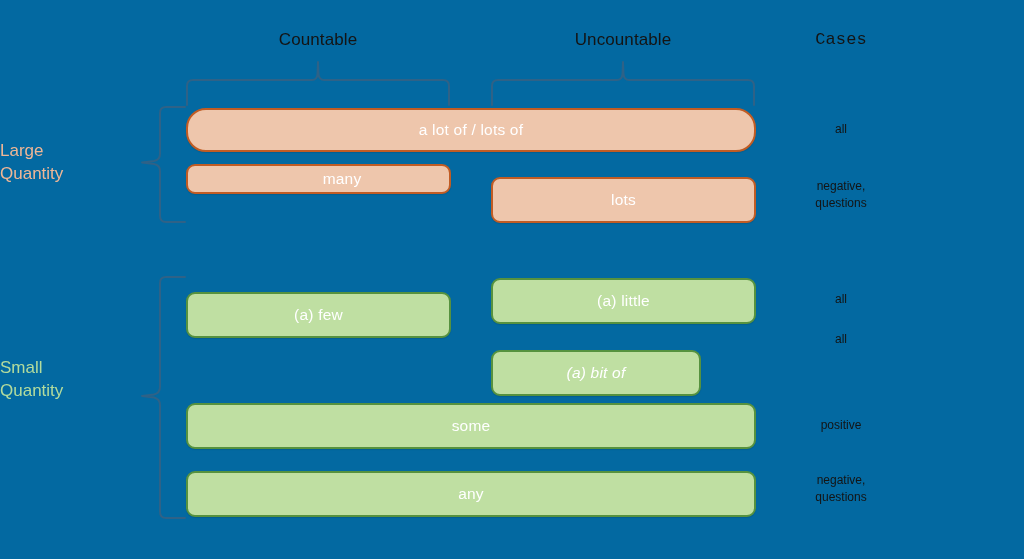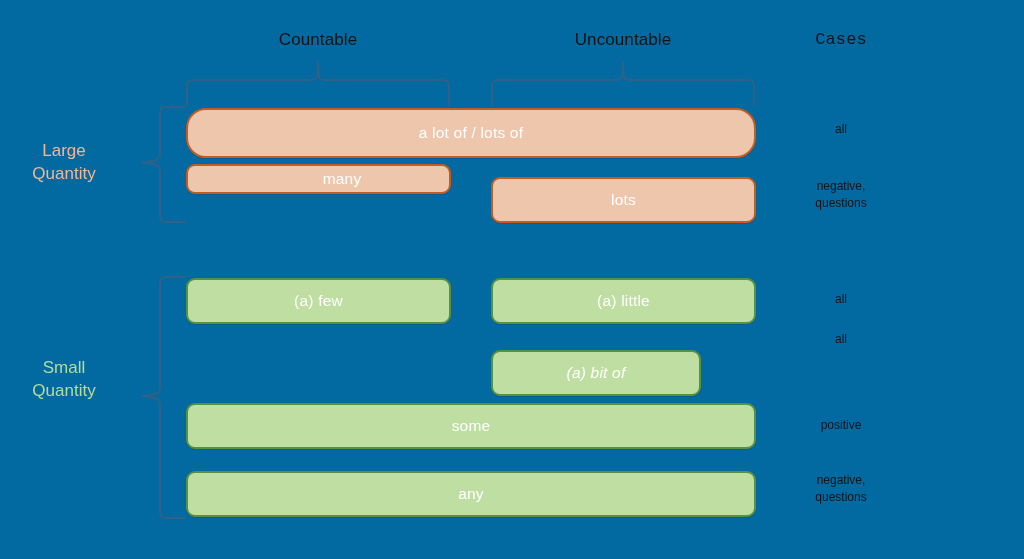--- a/index.html
+++ b/index.html
@@ -25,21 +25,21 @@
     color: #141414;
     text-align: center;
     white-space: nowrap;
     letter-spacing: 0.1px;
   }
 
   
   .group-label {
     position: absolute;
     font-size: 17px;
-    text-align: center;
+    text-align: left;
     line-height: 1.38;
     white-space: nowrap;
   }
   .group-label.large { color: #f0b796; }
   .group-label.small { color: #b3dc9d; }
 
   
   .pill {
     position: absolute;
     box-sizing: border-box;
@@ -112,31 +112,31 @@
   <div class="group-label large" style="left:0px; top:139px; width:128px;">
     <div>Large</div>
     <div>Quantity</div>
   </div>
 
   <div class="group-label small" style="left:0px; top:356px; width:128px;">
     <div>Small</div>
     <div>Quantity</div>
   </div>
 
-  <div class="pill orange" style="left:186px; top:108px; width:570px; height:50px;border-radius:20px;">a lot of / lots of</div>
+  <div class="pill orange" style="left:186px; top:108px; width:570px; height:44px;border-radius:20px;">a lot of / lots of</div>
   <div class="case-cell" style="left:741px; top:121px; width:200px;">all</div>
 
   <div class="pill orange" style="left:186px; top:164px; width:265px; height:30px;padding-left:47px;">many</div>
   <div class="pill orange" style="left:491px; top:177px; width:265px; height:46px;">lots</div>
   <div class="case-cell" style="left:741px; top:178px; width:200px;">
     <div>negative,</div>
     <div>questions</div>
   </div>
 
-  <div class="pill green" style="left:186px; top:278px; width:265px; height:46px;">(a) few</div>
+  <div class="pill green" style="left:186px; top:292px; width:265px; height:46px;">(a) few</div>
   <div class="pill green" style="left:491px; top:278px; width:265px; height:46px;">(a) little</div>
   <div class="case-cell" style="left:741px; top:291px; width:200px;">all</div>
 
   <div class="pill green" style="left:491px; top:350px; width:210px; height:46px;font-style:italic;">(a) bit of</div>
   <div class="case-cell" style="left:741px; top:331px; width:200px;">all</div>
 
   <div class="pill green" style="left:186px; top:403px; width:570px; height:46px;">some</div>
   <div class="case-cell" style="left:741px; top:417px; width:200px;">positive</div>
 
   <div class="pill green" style="left:186px; top:471px; width:570px; height:46px;">any</div>

